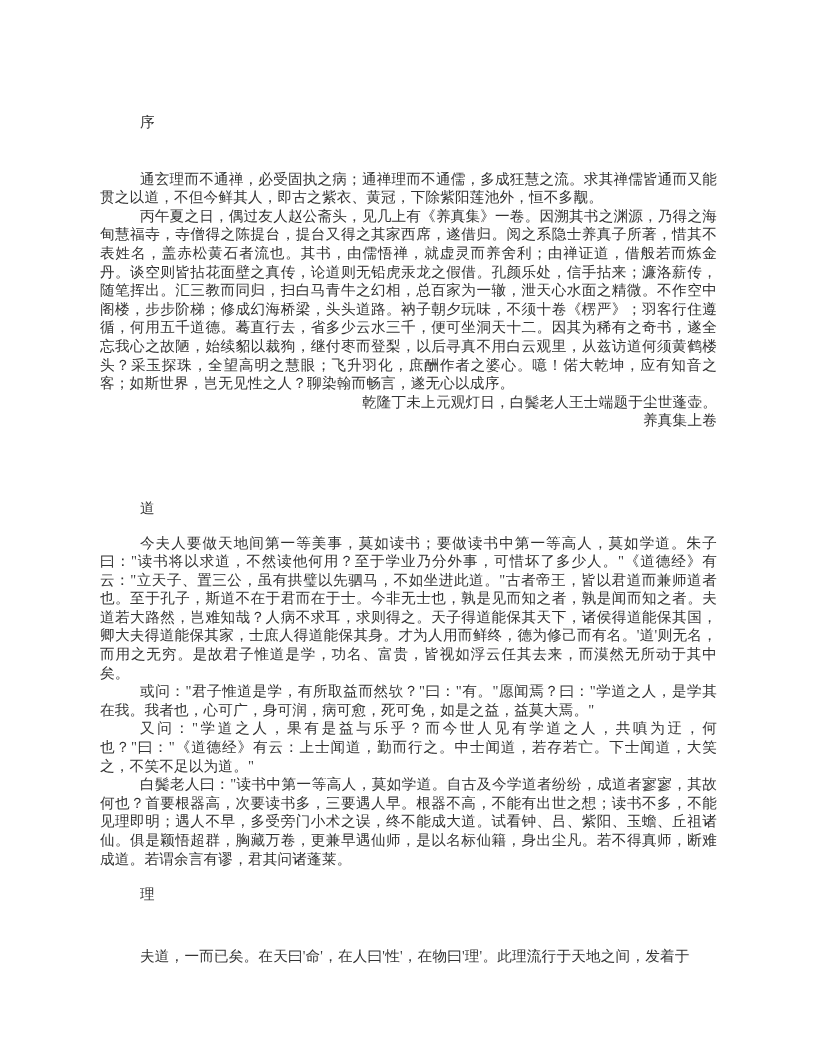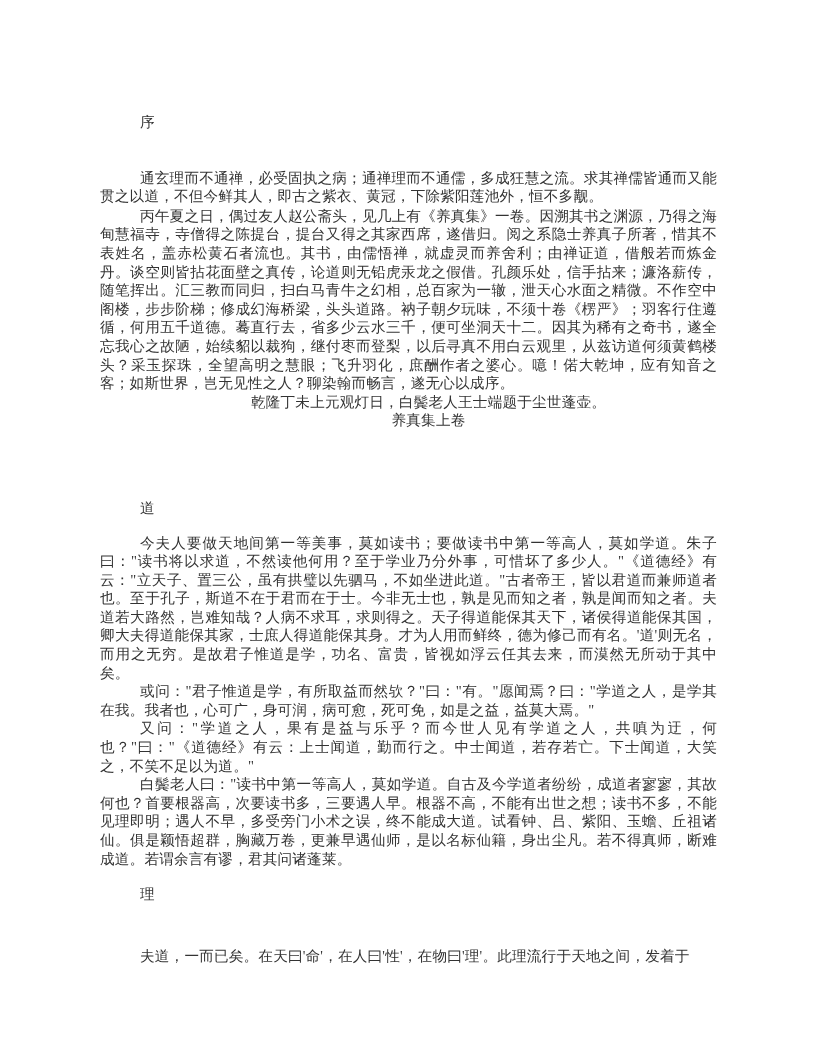--- a/index.html
+++ b/index.html
@@ -26,24 +26,24 @@
   .heading {
     text-indent: 40px;
     text-align: left;
     white-space: pre;
   }
   .para {
     text-align: justify;
     text-indent: 40px;
   }
   .single-line {
-    text-align: center;
+    text-align: right;
     text-indent: 40px;
   }
-  .mt-after-preface-heading { margin-top: 38px; font-family: Liberation Mono, monospace; }
+  .mt-after-preface-heading { margin-top: 38px; }
   .mt-volume-title          { }
   .mt-chapter-dao           { margin-top: 69px; }
   .mt-after-dao-heading     { margin-top: 16px; }
   .mt-chapter-li            { margin-top: 17px; }
   .mt-after-li-heading      { margin-top: 43px; }
 </style>
 </head>
 <body>
 
 <div class="page">

